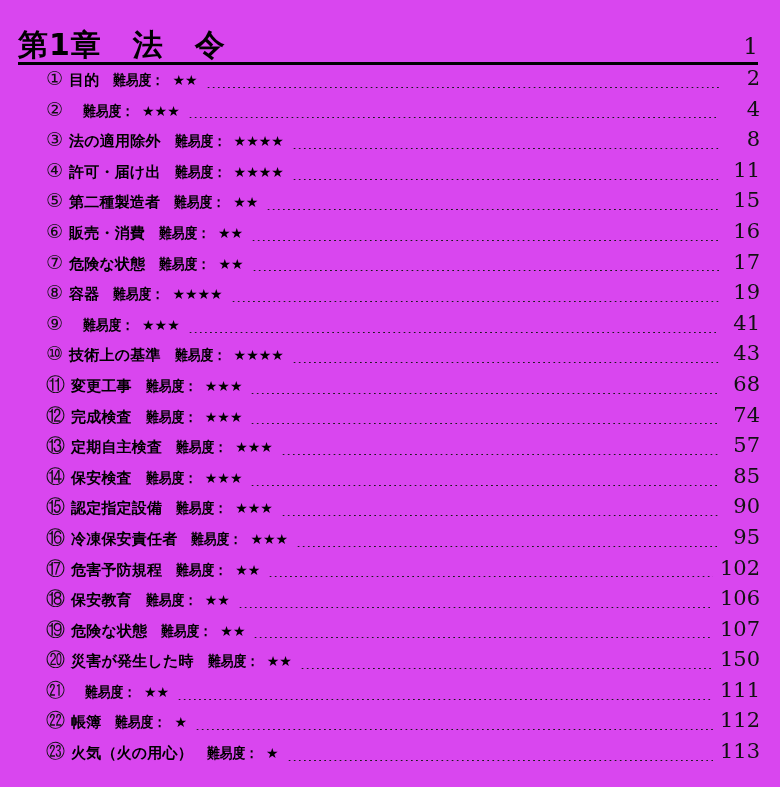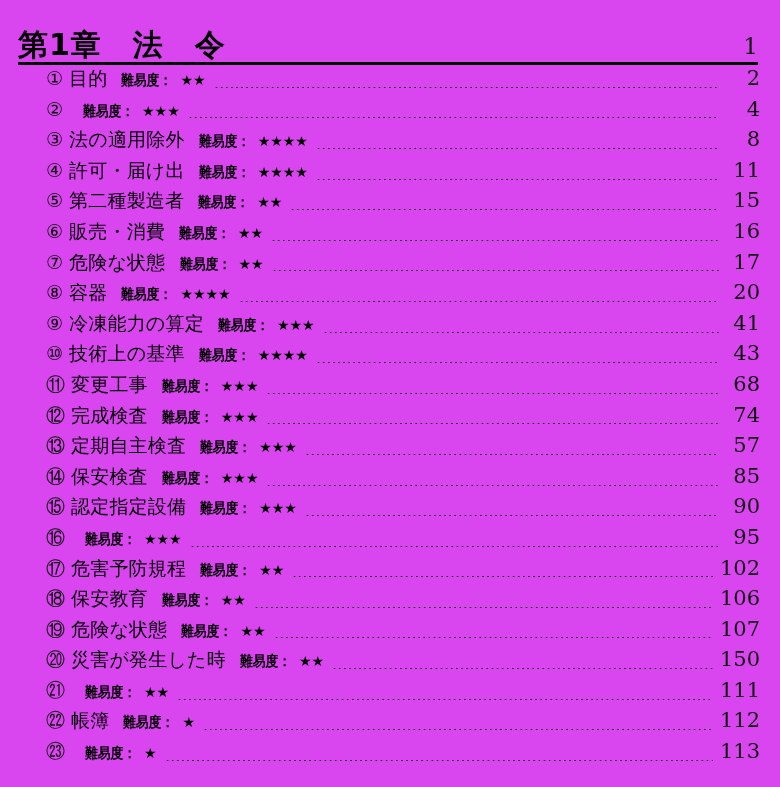--- a/index.html
+++ b/index.html
@@ -75,22 +75,22 @@
   .toc-num {
     flex: 0 0 auto;
     font-size: 19px;
     line-height: 1;
     color: #111111;
     margin-right: 6px;
   }
 
   .toc-title {
     flex: 0 0 auto;
-    font-size: 19px;
-    font-weight: normal;
+    font-size: 15px;
+    font-weight: bold;
     line-height: 1;
     color: #000000;
     letter-spacing: 0.2px;
   }
 
   .toc-diff {
     flex: 0 0 auto;
     font-size: 14.5px;
     font-weight: bold;
     line-height: 1;
@@ -210,25 +210,24 @@
         <span class="toc-stars">★★</span>
         <span class="toc-leader"></span>
         <span class="toc-pageno">17</span>
       </div>
       <div class="toc-row">
         <span class="toc-num">⑧</span>
         <span class="toc-title">容器</span>
         <span class="toc-diff">難易度：</span>
         <span class="toc-stars">★★★★</span>
         <span class="toc-leader"></span>
-        <span class="toc-pageno">20</span>
+        <span class="toc-pageno">19</span>
       </div>
       <div class="toc-row">
         <span class="toc-num">⑨</span>
-        <span class="toc-title">冷凍能力の算定</span>
         <span class="toc-diff">難易度：</span>
         <span class="toc-stars">★★★</span>
         <span class="toc-leader"></span>
         <span class="toc-pageno">41</span>
       </div>
       <div class="toc-row">
         <span class="toc-num">⑩</span>
         <span class="toc-title">技術上の基準</span>
         <span class="toc-diff">難易度：</span>
         <span class="toc-stars">★★★★</span>
@@ -270,20 +269,21 @@
       <div class="toc-row">
         <span class="toc-num">⑮</span>
         <span class="toc-title">認定指定設備</span>
         <span class="toc-diff">難易度：</span>
         <span class="toc-stars">★★★</span>
         <span class="toc-leader"></span>
         <span class="toc-pageno">90</span>
       </div>
       <div class="toc-row">
         <span class="toc-num">⑯</span>
+        <span class="toc-title">冷凍保安責任者</span>
         <span class="toc-diff">難易度：</span>
         <span class="toc-stars">★★★</span>
         <span class="toc-leader"></span>
         <span class="toc-pageno">95</span>
       </div>
       <div class="toc-row">
         <span class="toc-num">⑰</span>
         <span class="toc-title">危害予防規程</span>
         <span class="toc-diff">難易度：</span>
         <span class="toc-stars">★★</span>
@@ -324,20 +324,21 @@
       <div class="toc-row">
         <span class="toc-num">㉒</span>
         <span class="toc-title">帳簿</span>
         <span class="toc-diff">難易度：</span>
         <span class="toc-stars">★</span>
         <span class="toc-leader"></span>
         <span class="toc-pageno">112</span>
       </div>
       <div class="toc-row">
         <span class="toc-num">㉓</span>
+        <span class="toc-title">火気（火の用心）</span>
         <span class="toc-diff">難易度：</span>
         <span class="toc-stars">★</span>
         <span class="toc-leader"></span>
         <span class="toc-pageno">113</span>
       </div>
     </div>
 
 </div>
 
 </body></html>

